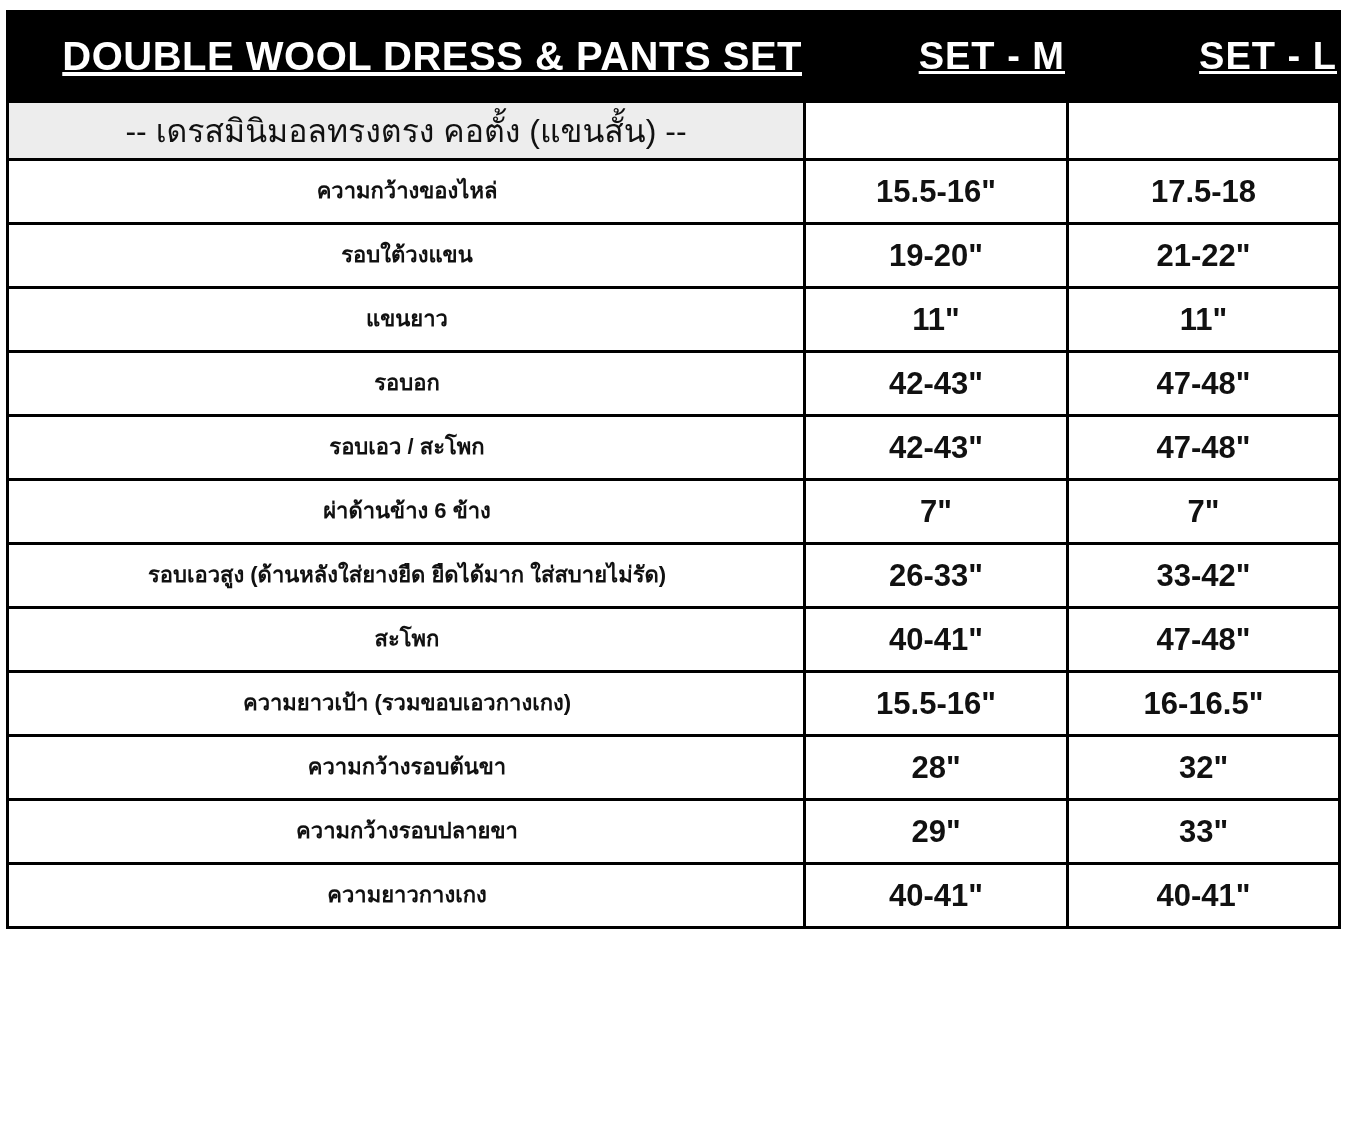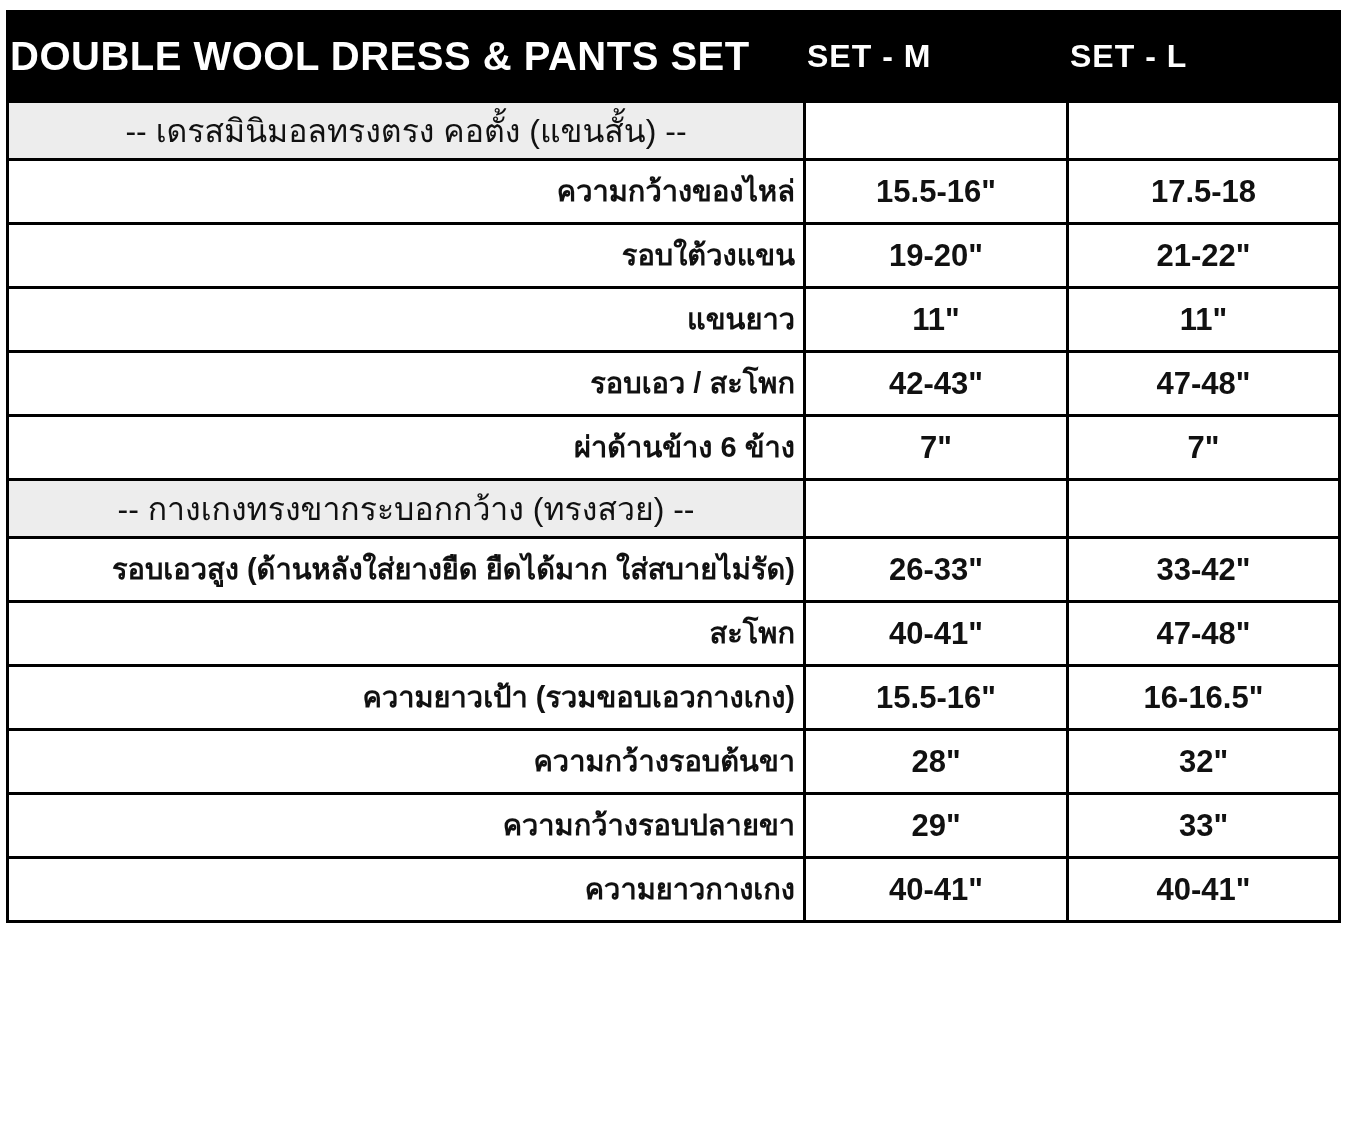--- a/index.html
+++ b/index.html
@@ -34,52 +34,53 @@
     background: var(--row-bg);
     overflow: hidden;
   }
   
   tr.head-row th {
     background: var(--header-bg);
     color: var(--header-text);
     border-color: var(--header-bg);
     height: 90px;
     font-weight: 700;
-    text-align: left;
+    text-align: right;
     vertical-align: middle;
+    text-decoration: underline;
   }
   th.title-cell {
     font-size: 40px;
     letter-spacing: 0.5px;
   }
   th.size-col {
-    font-size: 32px;
+    font-size: 38px;
     letter-spacing: 1px;
   }
   
   tr.section-row td {
     height: 58px;
   }
   td.section-title {
     background: var(--section-bg);
     text-align: center;
     vertical-align: middle;
     font-weight: 400;
     font-size: 32px;
   }
   
   tr.data-row td {
     height: 64px;
     vertical-align: middle;
   }
   td.label-cell {
-    text-align: right;
+    text-align: center;
     padding: 2px 8px 2px 10px;
     font-weight: 700;
-    font-size: 29px;
+    font-size: 22px;
     line-height: 1.1;
   }
   td.value-cell {
     text-align: center;
     font-weight: 700;
     font-size: 31px;
   }
 </style>
 </head>
 <body>
@@ -113,33 +114,33 @@
           <td class="label-cell">รอบใต้วงแขน</td>
           <td class="value-cell">19-20"</td>
           <td class="value-cell">21-22"</td>
         </tr>
         <tr class="data-row">
           <td class="label-cell">แขนยาว</td>
           <td class="value-cell">11"</td>
           <td class="value-cell">11"</td>
         </tr>
         <tr class="data-row">
+          <td class="label-cell">รอบอก</td>
+          <td class="value-cell">42-43"</td>
+          <td class="value-cell">47-48"</td>
+        </tr>
+        <tr class="data-row">
           <td class="label-cell">รอบเอว / สะโพก</td>
           <td class="value-cell">42-43"</td>
           <td class="value-cell">47-48"</td>
         </tr>
         <tr class="data-row">
           <td class="label-cell">ผ่าด้านข้าง 6 ข้าง</td>
           <td class="value-cell">7"</td>
           <td class="value-cell">7"</td>
-        </tr>
-        <tr class="section-row">
-          <td class="section-title">-- กางเกงทรงขากระบอกกว้าง (ทรงสวย) --</td>
-          <td class="value-cell empty"></td>
-          <td class="value-cell empty"></td>
         </tr>
         <tr class="data-row">
           <td class="label-cell">รอบเอวสูง (ด้านหลังใส่ยางยืด ยืดได้มาก ใส่สบายไม่รัด)</td>
           <td class="value-cell">26-33"</td>
           <td class="value-cell">33-42"</td>
         </tr>
         <tr class="data-row">
           <td class="label-cell">สะโพก</td>
           <td class="value-cell">40-41"</td>
           <td class="value-cell">47-48"</td>

